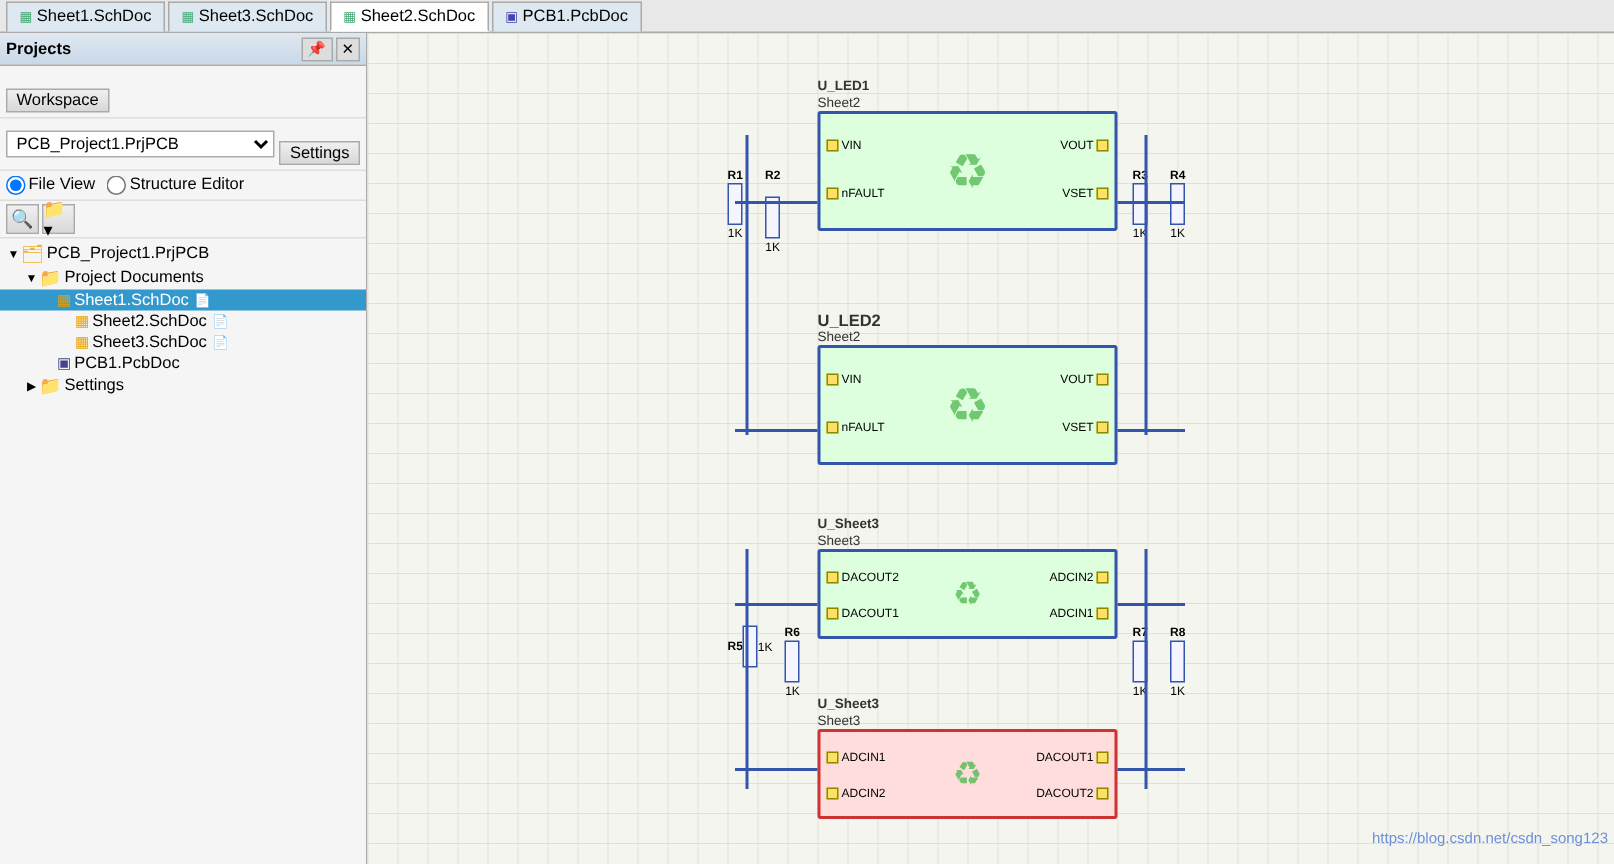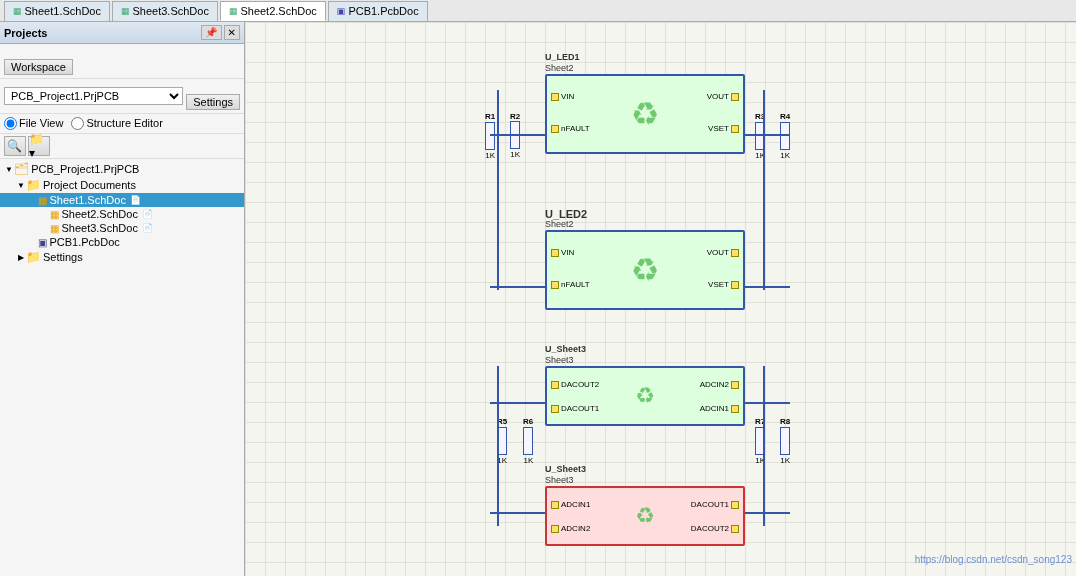--- a/index.html
+++ b/index.html
@@ -312,38 +312,38 @@
       <div style="position:absolute; left:50%; top:50%; transform:translate(-50%,-50%); font-size:22px; color:#55bb55; opacity:0.8;">♻</div>
     </div>
 
     <div style="position:absolute; left:240px; top:90px; display:flex; flex-direction:column; align-items:center;">
       <div style="font-size:8px; font-weight:bold; margin-bottom:1px;">R1</div>
       <div style="width:10px; height:28px; border:1px solid #3355aa; background:#f5f5ff;"></div>
       <div style="font-size:8px; margin-top:1px;">1K</div>
     </div>
 
     <div style="position:absolute; left:265px; top:90px; display:flex; flex-direction:column; align-items:center;">
-      <div style="font-size:8px; font-weight:bold; margin-bottom:0;">R2</div>
+      <div style="font-size:8px; font-weight:bold; margin-bottom:10px;">R2</div>
       <div style="width:10px; height:28px; border:1px solid #3355aa; background:#f5f5ff;"></div>
       <div style="font-size:8px; margin-top:1px;">1K</div>
     </div>
 
     <div style="position:absolute; left:510px; top:90px; display:flex; flex-direction:column; align-items:center;">
       <div style="font-size:8px; font-weight:bold; margin-bottom:1px;">R3</div>
       <div style="width:10px; height:28px; border:1px solid #3355aa; background:#f5f5ff;"></div>
       <div style="font-size:8px; margin-top:1px;">1K</div>
     </div>
 
     <div style="position:absolute; left:535px; top:90px; display:flex; flex-direction:column; align-items:center;">
       <div style="font-size:8px; font-weight:bold; margin-bottom:1px;text-align:center;">R4</div>
       <div style="width:10px; height:28px; border:1px solid #3355aa; background:#f5f5ff;"></div>
       <div style="font-size:8px; margin-top:1px;">1K</div>
     </div>
 
-    <div style="position:absolute; left:252px; top:395px; display:flex; flex-direction:column; align-items:center;">
+    <div style="position:absolute; left:240px; top:395px; display:flex; flex-direction:row; align-items:center;">
       <div style="font-size:8px; font-weight:bold; margin-bottom:1px;">R5</div>
       <div style="width:10px; height:28px; border:1px solid #3355aa; background:#f5f5ff;"></div>
       <div style="font-size:8px; margin-top:1px;">1K</div>
     </div>
 
     <div style="position:absolute; left:278px; top:395px; display:flex; flex-direction:column; align-items:flex-end;">
       <div style="font-size:8px; font-weight:bold; margin-bottom:1px;">R6</div>
       <div style="width:10px; height:28px; border:1px solid #3355aa; background:#f5f5ff;"></div>
       <div style="font-size:8px; margin-top:1px;">1K</div>
     </div>

